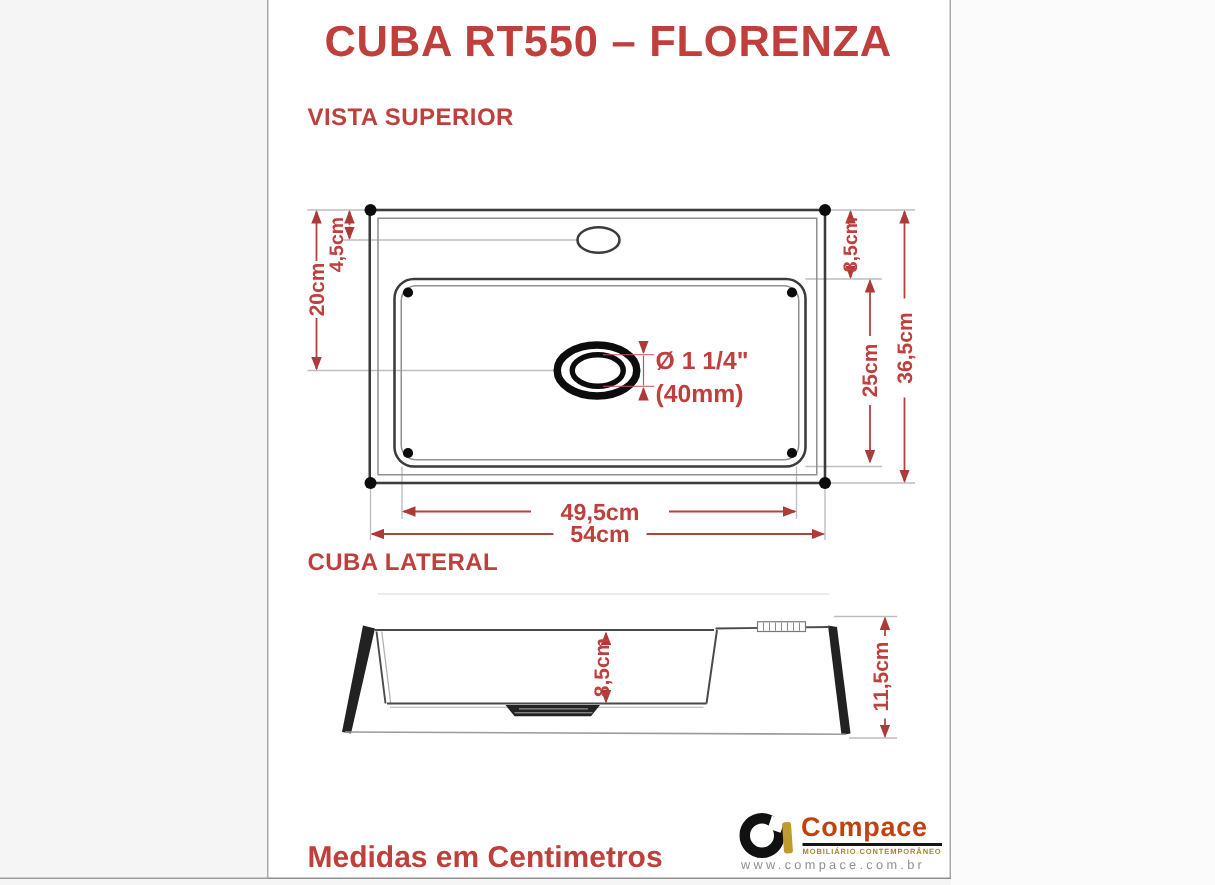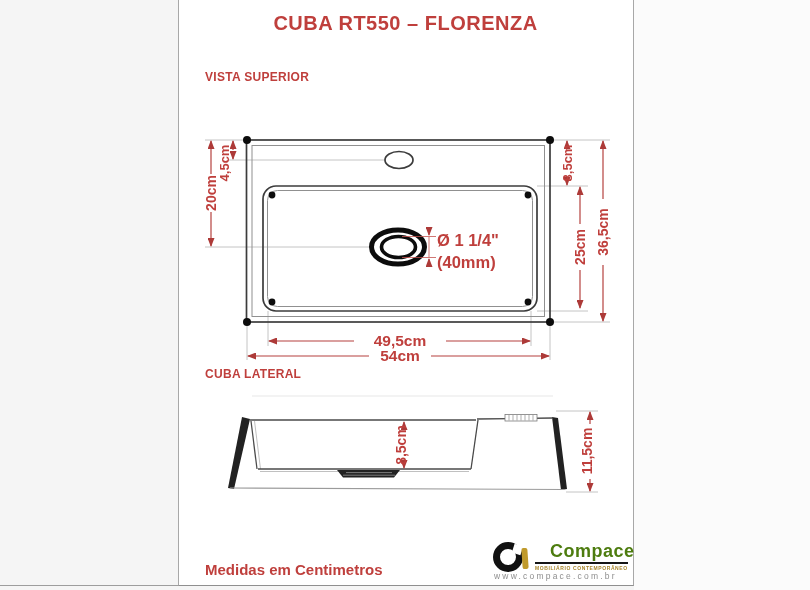--- a/index.html
+++ b/index.html
@@ -3,24 +3,24 @@
 <meta charset="utf-8">
 <style>
   html,body{margin:0;padding:0;background:#ffffff;}
   .page{position:relative;width:810px;height:590px;background:#f5f5f5;overflow:hidden;
         font-family:"Liberation Sans", sans-serif;}
   .right-strip{position:absolute;left:634px;top:0;width:176px;height:590px;background:#fbfbfb;}
   .content-box{position:absolute;left:178px;top:-2px;width:454px;height:587px;background:#ffffff;
                border-left:1px solid #a8a8a8;border-right:1px solid #a8a8a8;border-bottom:1px solid #8f8f8f;}
   .bottom-line-left{position:absolute;left:0;top:585px;width:179px;height:1px;background:#9d9d9d;}
   .red-text{color:#bf3f3c;font-weight:bold;}
-  .title{position:absolute;left:178px;top:12px;width:455px;text-align:center;font-size:20px;letter-spacing:.5px;}
-  .section-label{position:absolute;left:205px;font-size:12px;letter-spacing:.3px;}
+  .title{position:absolute;left:178px;top:12px;width:455px;text-align:center;font-size:29px;letter-spacing:.5px;}
+  .section-label{position:absolute;left:205px;font-size:16px;letter-spacing:.3px;}
   .lbl-top{top:70px;} .lbl-side{top:367px;}
-  .footer-note{position:absolute;left:205px;top:561px;font-size:15px;}
+  .footer-note{position:absolute;left:205px;top:561px;font-size:20px;}
   svg{position:absolute;overflow:visible;}
   .svg-top{left:185px;top:100px;}
   .svg-side{left:185px;top:390px;}
   
   .ext line{stroke:#bdbdbd;stroke-width:.9;}
   .guide{stroke:#e4e4e4;stroke-width:.9;}
   .thick{stroke:#3c3c3c;stroke-width:1.7;fill:none;}
   .thin{stroke:#909090;stroke-width:1;fill:none;}
   .drain-outer{stroke:#0c0c0c;stroke-width:5;fill:none;}
   .drain-inner{stroke:#0c0c0c;stroke-width:3.6;fill:none;}
@@ -34,21 +34,21 @@
   .lt{stroke:#b0b0b0;stroke-width:.8;}
   .lt2{stroke:#8a8a8a;stroke-width:.7;}
   .hatchbox{fill:#fff;stroke:#7a7a7a;stroke-width:.8;}
   .bline{stroke:#9b9b9b;stroke-width:1.1;}
   .wht{stroke:#bbbbbb;stroke-width:.6;}
   
   .logo{position:absolute;left:492px;top:538px;width:140px;height:46px;}
   .logo-mark{position:absolute;left:1px;top:4px;width:16px;height:16px;border:7px solid #111;border-radius:50%;}
   .logo-notch{position:absolute;left:21px;top:7px;width:9px;height:9px;background:#fff;transform:rotate(18deg);}
   .logo-bar{position:absolute;left:30px;top:10px;width:6px;height:21px;background:#c09a2c;border-radius:2px;transform:rotate(-4deg);}
-  .logo-name{position:absolute;left:42px;top:3px;font-size:18px;font-weight:bold;color:#4d7c0f;letter-spacing:.5px;margin-left:16px;}
+  .logo-name{position:absolute;left:42px;top:3px;font-size:18px;font-weight:bold;color:#c2410c;letter-spacing:.5px;}
   .logo-underline{position:absolute;left:43px;top:24px;width:93px;height:2px;background:#151515;}
   .logo-tagline{position:absolute;left:43px;top:27px;font-size:5px;font-weight:bold;color:#a8862c;letter-spacing:.6px;white-space:nowrap;}
   .logo-url{position:absolute;left:2px;top:33px;font-size:8.5px;color:#8f8f8f;letter-spacing:2.2px;white-space:nowrap;text-align:right;}
 </style>
 </head>
 <body>
 
 <div class="page">
   <div class="right-strip"></div>
   <div class="content-box"></div>

